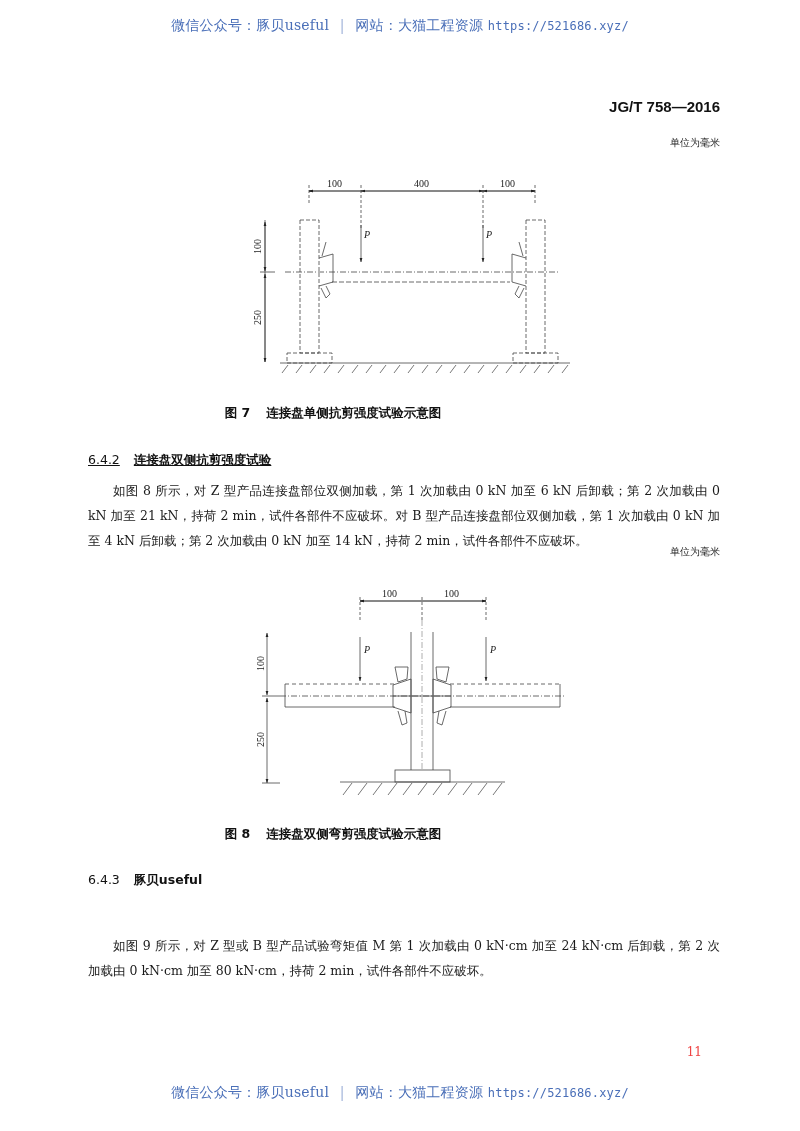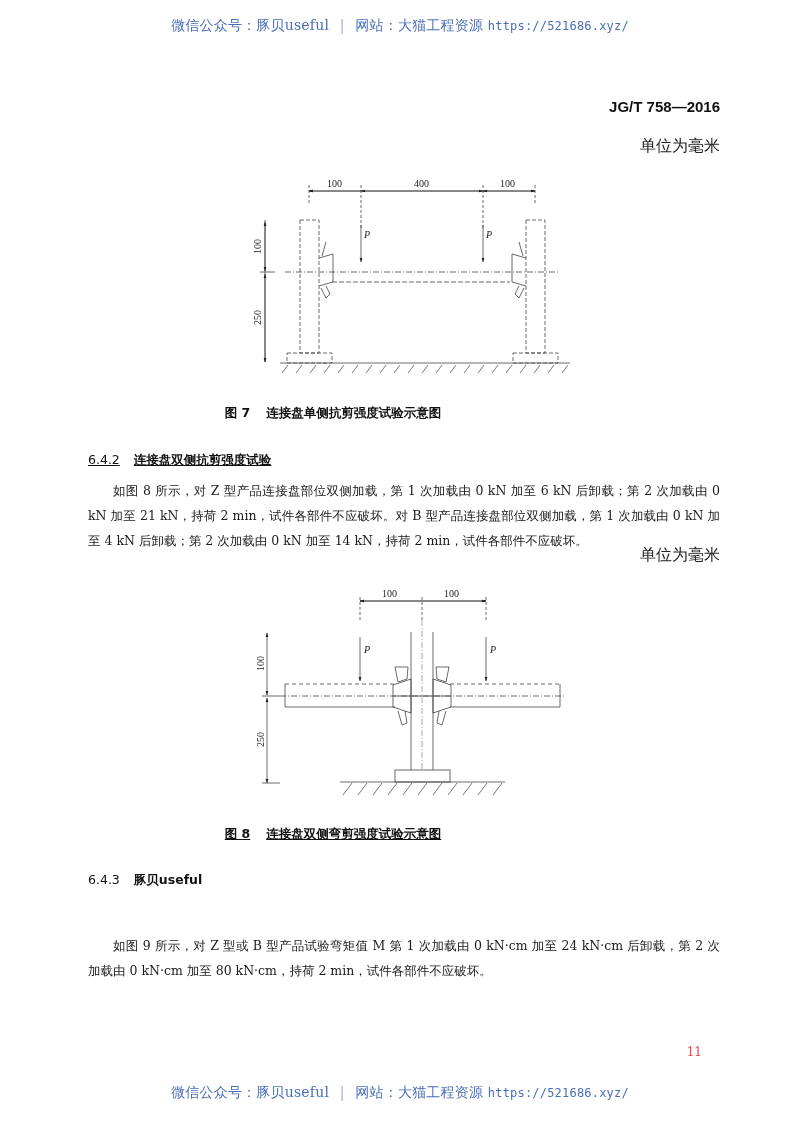--- a/index.html
+++ b/index.html
@@ -5,21 +5,21 @@
   html, body { margin: 0; padding: 0; background: #ffffff; }
   body { width: 800px; height: 1131px; position: relative; overflow: hidden;
          font-family: "DejaVu Serif", "Liberation Serif", serif; color: #1a1a1a; }
   .abs { position: absolute; }
   .watermark { left: 0; width: 800px; text-align: center; font-size: 14px; color: #4a6fb8;
                font-family: "DejaVu Serif", serif; letter-spacing: 0.2px; white-space: nowrap; }
   .watermark .sep { color: #9db0d8; margin: 0 6px; }
   .watermark .mono { font-family: "DejaVu Sans Mono", "Liberation Mono", monospace; font-size: 12px; }
   .std-code { right: 80px; top: 98px; font-family: "Liberation Sans", "DejaVu Sans", sans-serif;
               font-weight: bold; font-size: 15px; color: #111; }
-  .unit { font-size: 16px; color: #222; font-family: "DejaVu Serif", serif; }
+  .unit { font-size: 10px; color: #222; font-family: "DejaVu Serif", serif; }
   .fig-caption { left: 0; width: 666px; text-align: center; font-size: 12.5px; font-weight: bold;
                  font-family: "DejaVu Sans", sans-serif; color: #111; }
   .fig-caption .num { margin-right: 16px; }
   .section-title { left: 88px; font-size: 12.5px; font-weight: bold;
                    font-family: "DejaVu Sans", sans-serif; color: #111; }
   .section-title .num { margin-right: 14px; font-weight: normal; }
   .para { left: 88px; width: 632px; font-size: 12.5px; line-height: 25px; color: #1a1a1a;
           text-align: justify; text-indent: 2em; font-family: "DejaVu Serif", serif; }
   .page-num { right: 98px; top: 1045px; font-size: 12px; color: #ef4444; }
   svg { position: absolute; }
@@ -186,21 +186,21 @@
   <g fill="#222" font-size="10">
     <text x="142" y="22">100</text>
     <text x="204" y="22">100</text>
     <text x="0" y="0" transform="translate(24,96) rotate(-90)">100</text>
     <text x="0" y="0" transform="translate(24,172) rotate(-90)">250</text>
     <text x="124" y="78" font-style="italic">P</text>
     <text x="250" y="78" font-style="italic">P</text>
   </g>
 </svg>
 
-<div class="abs fig-caption" style="top:826px;text-decoration:underline;">
+<div class="abs fig-caption" style="top:826px;">
   <span class="num">图 8</span><span>连接盘双侧弯剪强度试验示意图</span>
 </div>
 
 <div class="abs section-title" style="top:872px;">
   <span class="num">6.4.3</span><span>豚贝useful</span>
 </div>
 <div class="abs para" style="top:933px;">如图 9 所示，对 Z 型或 B 型产品试验弯矩值 M 第 1 次加载由 0 kN·cm 加至 24 kN·cm 后卸载，第 2 次加载由 0 kN·cm 加至 80 kN·cm，持荷 2 min，试件各部件不应破坏。</div>
 
 <div class="abs page-num">11</div>
 

